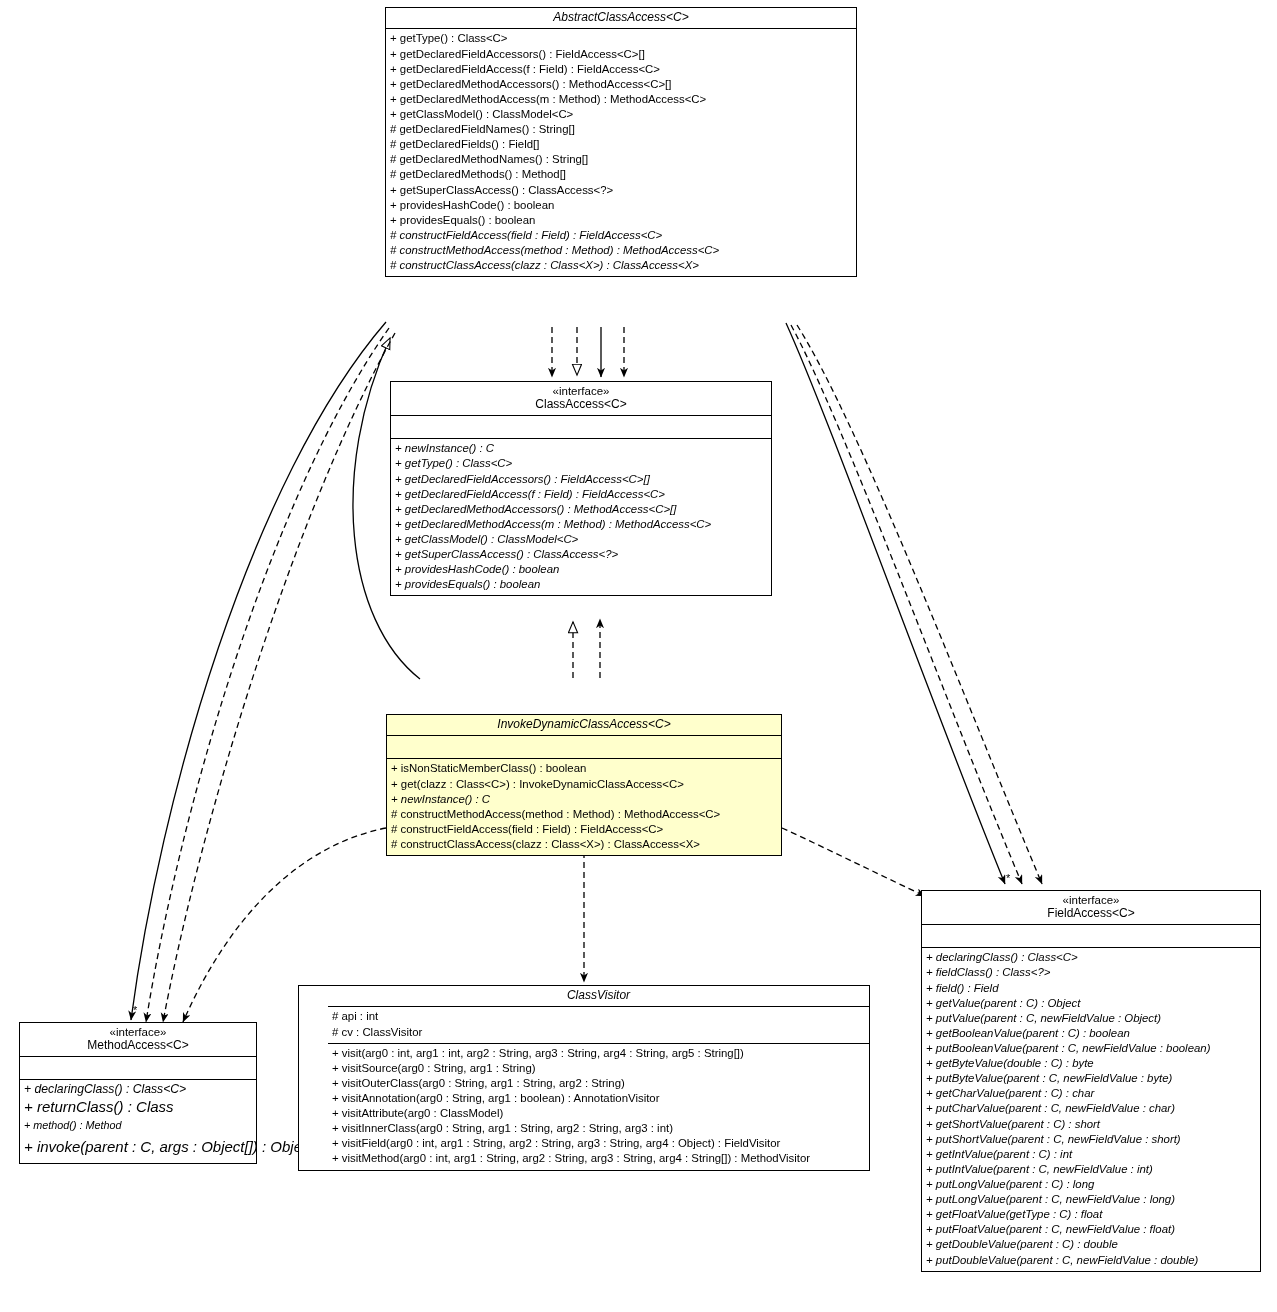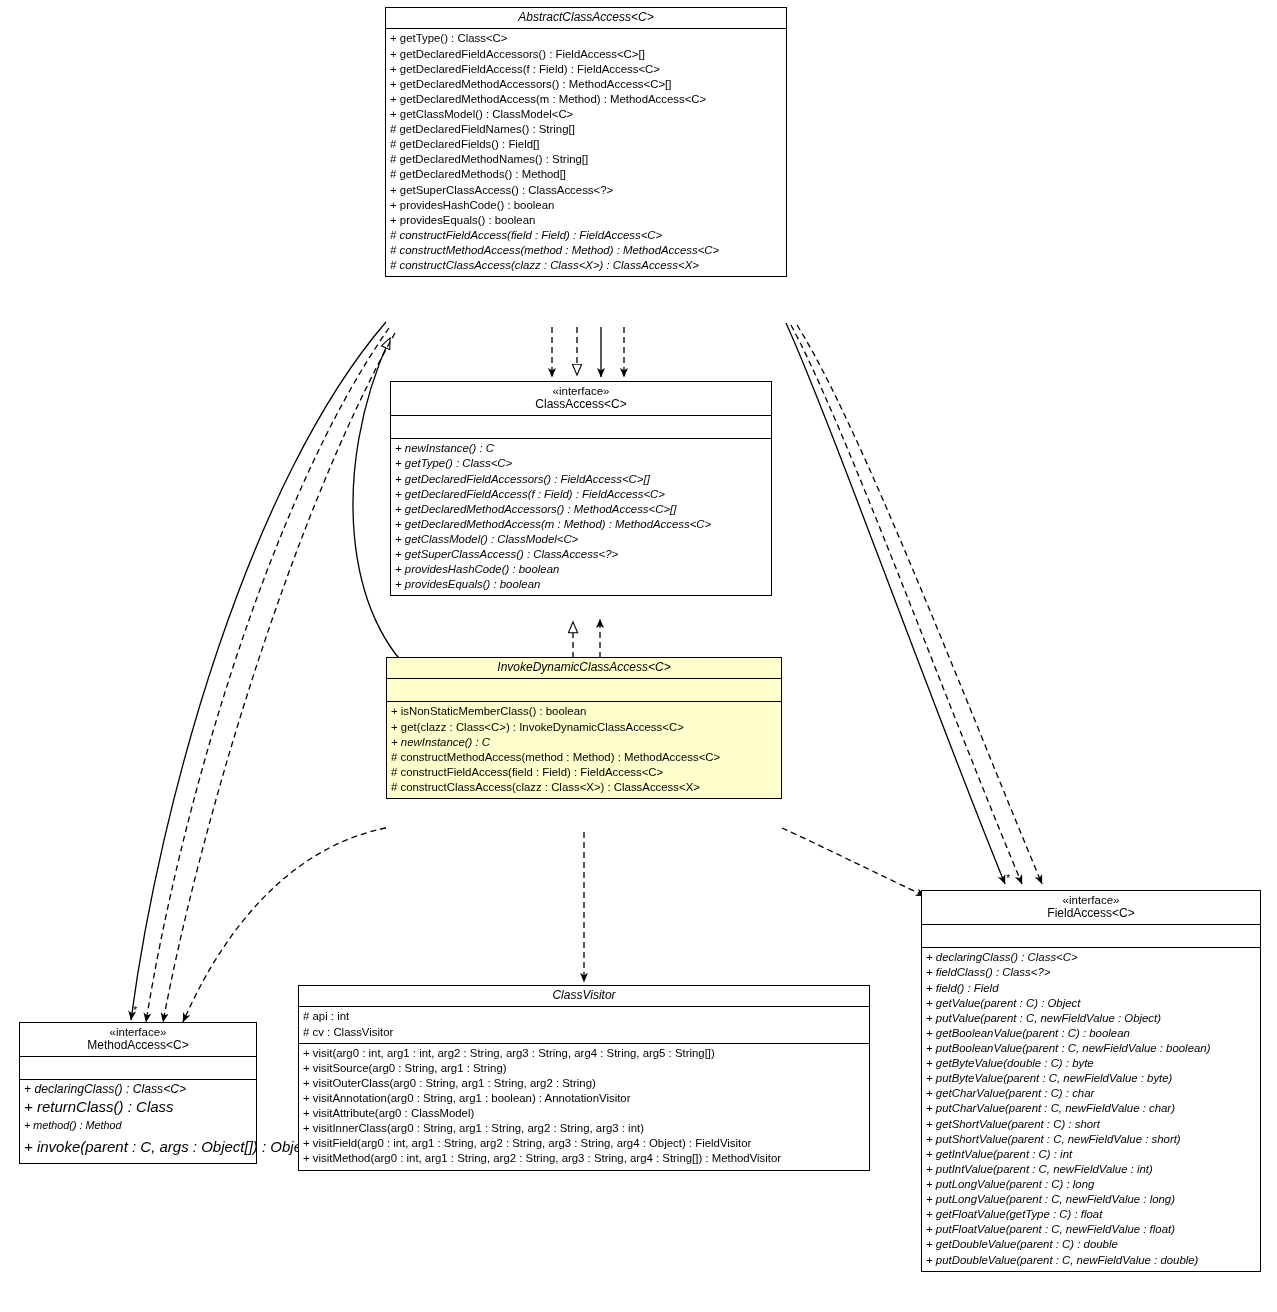--- a/index.html
+++ b/index.html
@@ -148,21 +148,21 @@
     <g>
       <path d="M782,828 C830,850 890,880 925,896" stroke="#000000" stroke-width="1.3" fill="none" stroke-dasharray="6,4" marker-end="url(#filledArrow)"></path>
     </g>
 
     
     <g>
       <path d="M584,832 L584,982" stroke="#000000" stroke-width="1.3" fill="none" stroke-dasharray="6,4" marker-end="url(#filledArrow)"></path>
     </g>
   </svg>
 
-  <div class="uml-box" style="left:385px; top:7px; width:402px;">
+  <div class="uml-box" style="left:385px; top:7px; width:472px;">
     <div class="box-header">
       <span class="cls-name italic">AbstractClassAccess&lt;C&gt;</span>
     </div>
     <div class="compartment">
       <div class="row">+ getType() : Class&lt;C&gt;</div>
       <div class="row">+ getDeclaredFieldAccessors() : FieldAccess&lt;C&gt;[]</div>
       <div class="row">+ getDeclaredFieldAccess(f : Field) : FieldAccess&lt;C&gt;</div>
       <div class="row">+ getDeclaredMethodAccessors() : MethodAccess&lt;C&gt;[]</div>
       <div class="row">+ getDeclaredMethodAccess(m : Method) : MethodAccess&lt;C&gt;</div>
       <div class="row">+ getClassModel() : ClassModel&lt;C&gt;</div>
@@ -192,21 +192,21 @@
       <div class="row italic">+ getDeclaredFieldAccess(f : Field) : FieldAccess&lt;C&gt;</div>
       <div class="row italic">+ getDeclaredMethodAccessors() : MethodAccess&lt;C&gt;[]</div>
       <div class="row italic">+ getDeclaredMethodAccess(m : Method) : MethodAccess&lt;C&gt;</div>
       <div class="row italic">+ getClassModel() : ClassModel&lt;C&gt;</div>
       <div class="row italic">+ getSuperClassAccess() : ClassAccess&lt;?&gt;</div>
       <div class="row italic">+ providesHashCode() : boolean</div>
       <div class="row italic">+ providesEquals() : boolean</div>
     </div>
   </div>
 
-  <div class="uml-box highlight" style="left:386px; top:657px; width:396px;">
+  <div class="uml-box highlight" style="left:386px; top:714px; width:396px;">
     <div class="box-header">
       <span class="cls-name italic">InvokeDynamicClassAccess&lt;C&gt;</span>
     </div>
     <div class="compartment empty-compartment"></div>
     <div class="compartment">
       <div class="row">+ isNonStaticMemberClass() : boolean</div>
       <div class="row">+ get(clazz : Class&lt;C&gt;) : InvokeDynamicClassAccess&lt;C&gt;</div>
       <div class="row italic">+ newInstance() : C</div>
       <div class="row"># constructMethodAccess(method : Method) : MethodAccess&lt;C&gt;</div>
       <div class="row"># constructFieldAccess(field : Field) : FieldAccess&lt;C&gt;</div>
@@ -221,21 +221,21 @@
     </div>
     <div class="compartment empty-compartment"></div>
     <div class="compartment" style="padding-top:3px;">
       <div class="row italic" style="font-size:12.2px;line-height:1.12;">+ declaringClass() : Class&lt;C&gt;</div>
       <div class="row italic" style="font-size:15px;line-height:1.32;">+ returnClass() : Class</div>
       <div class="row italic" style="font-size:10.8px;line-height:1.62;">+ method() : Method</div>
       <div class="row italic" style="font-size:15px;line-height:1.72;">+ invoke(parent : C, args : Object[]) : Object</div>
     </div>
   </div>
 
-  <div class="uml-box" style="left:298px; top:985px; width:572px;">
+  <div class="uml-box" style="left:298px; top:985px; width:572px;padding-left:29px;">
     <div class="box-header">
       <span class="cls-name italic">ClassVisitor</span>
     </div>
     <div class="compartment">
       <div class="row"># api : int</div>
       <div class="row"># cv : ClassVisitor</div>
     </div>
     <div class="compartment">
       <div class="row">+ visit(arg0 : int, arg1 : int, arg2 : String, arg3 : String, arg4 : String, arg5 : String[])</div>
       <div class="row">+ visitSource(arg0 : String, arg1 : String)</div>

